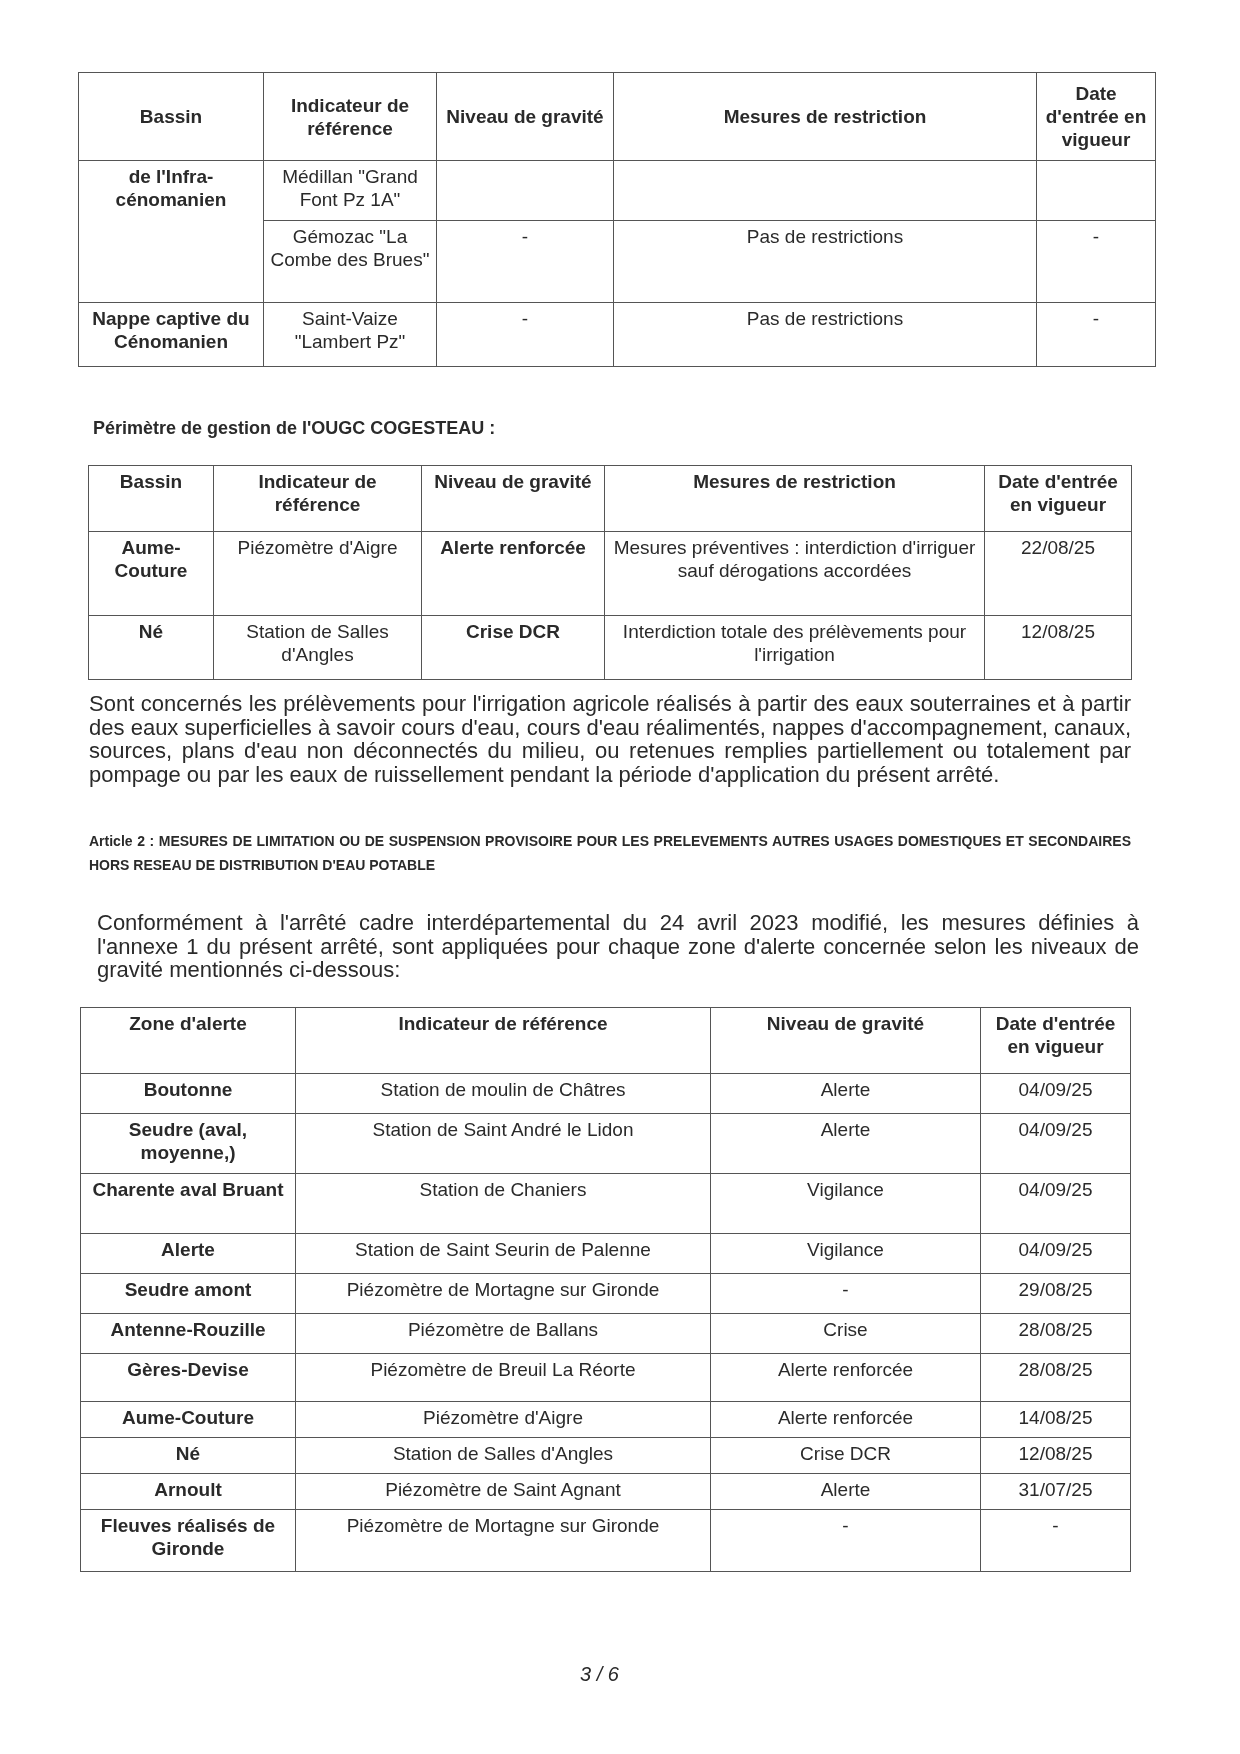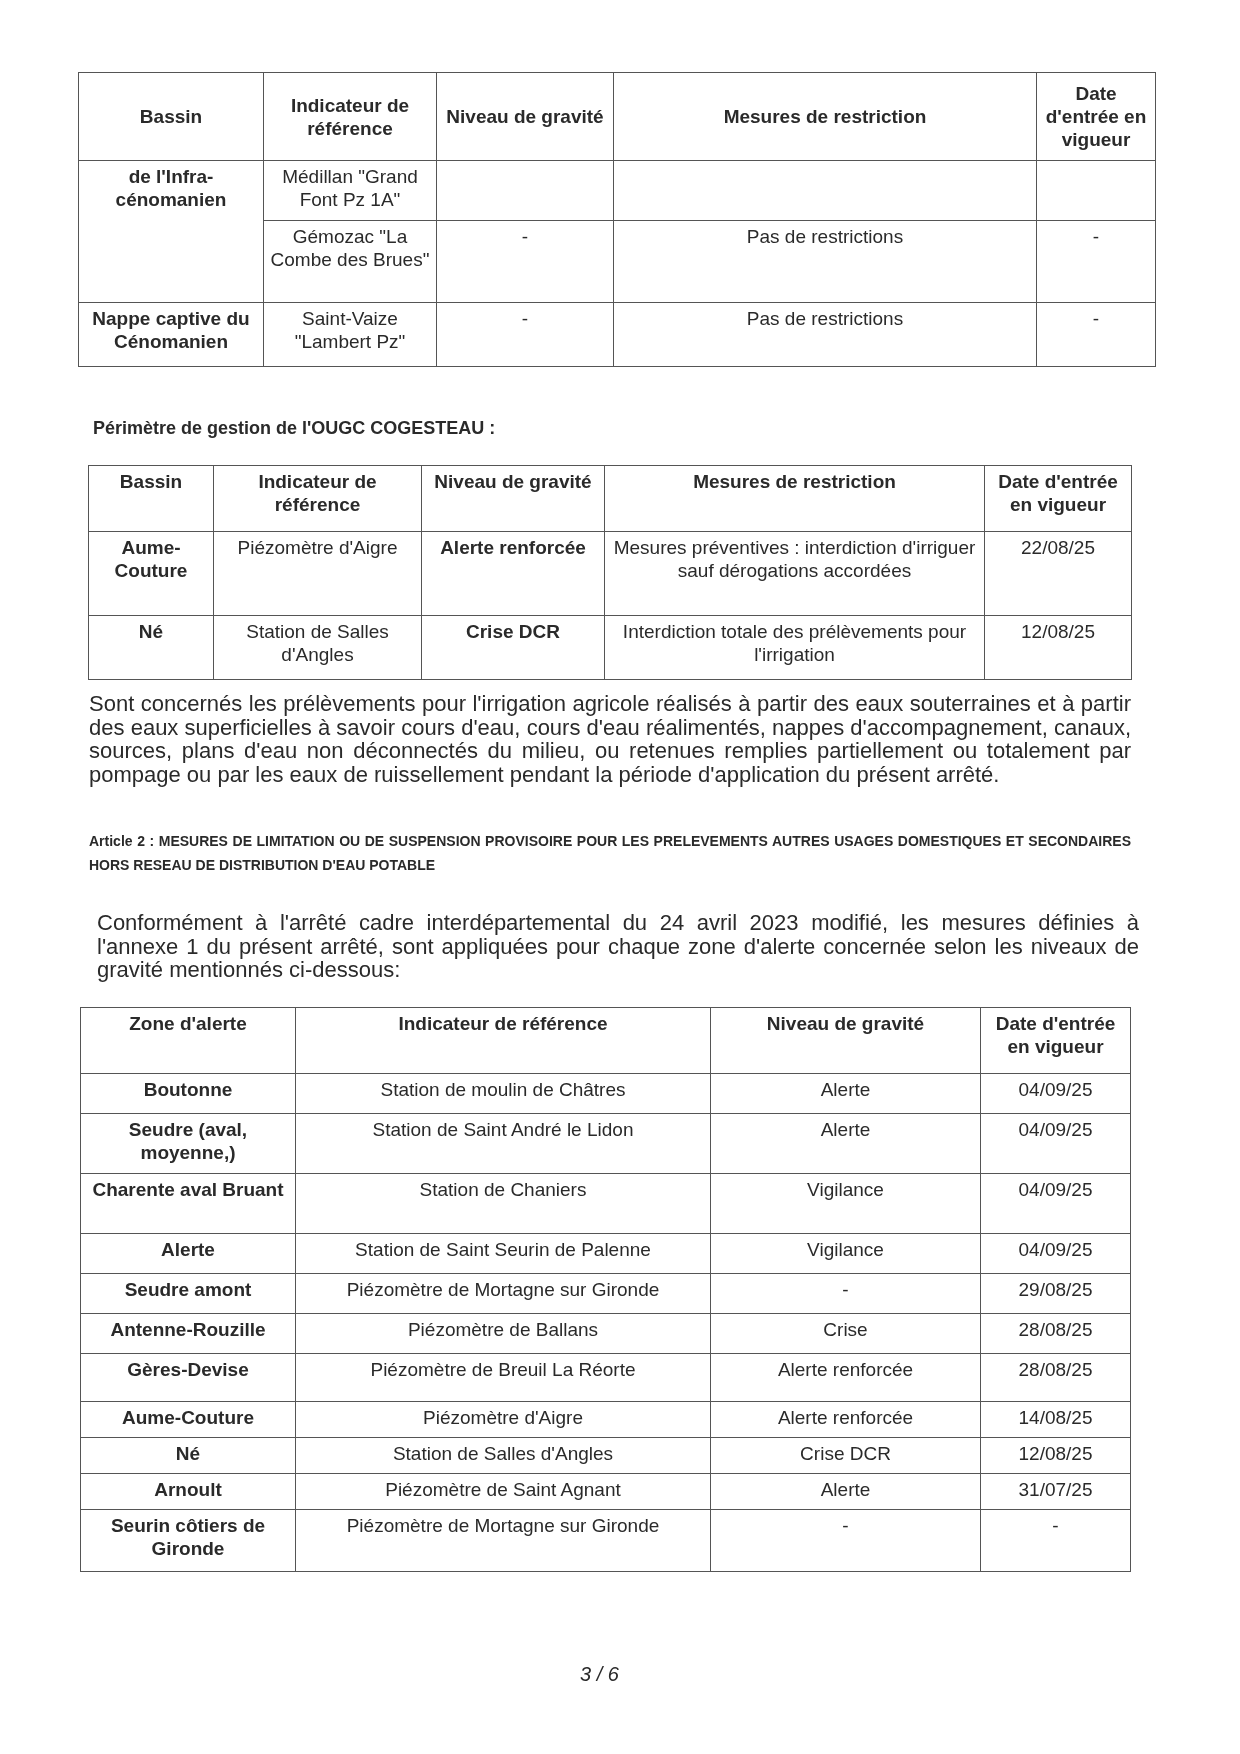--- a/index.html
+++ b/index.html
@@ -169,21 +169,21 @@
     <td>Crise DCR</td>
     <td>12/08/25</td>
   </tr>
   <tr style="height:36px">
     <td class="b">Arnoult</td>
     <td>Piézomètre de Saint Agnant</td>
     <td>Alerte</td>
     <td>31/07/25</td>
   </tr>
   <tr style="height:62px">
-    <td class="b">Seurin côtiers de Gironde</td>
+    <td class="b">Fleuves réalisés de Gironde</td>
     <td>Piézomètre de Mortagne sur Gironde</td>
     <td>-</td>
     <td>-</td>
   </tr>
 </tbody>
   </table>
 
 <div class="pagenum">3 / 6</div>
 
 </body></html>

